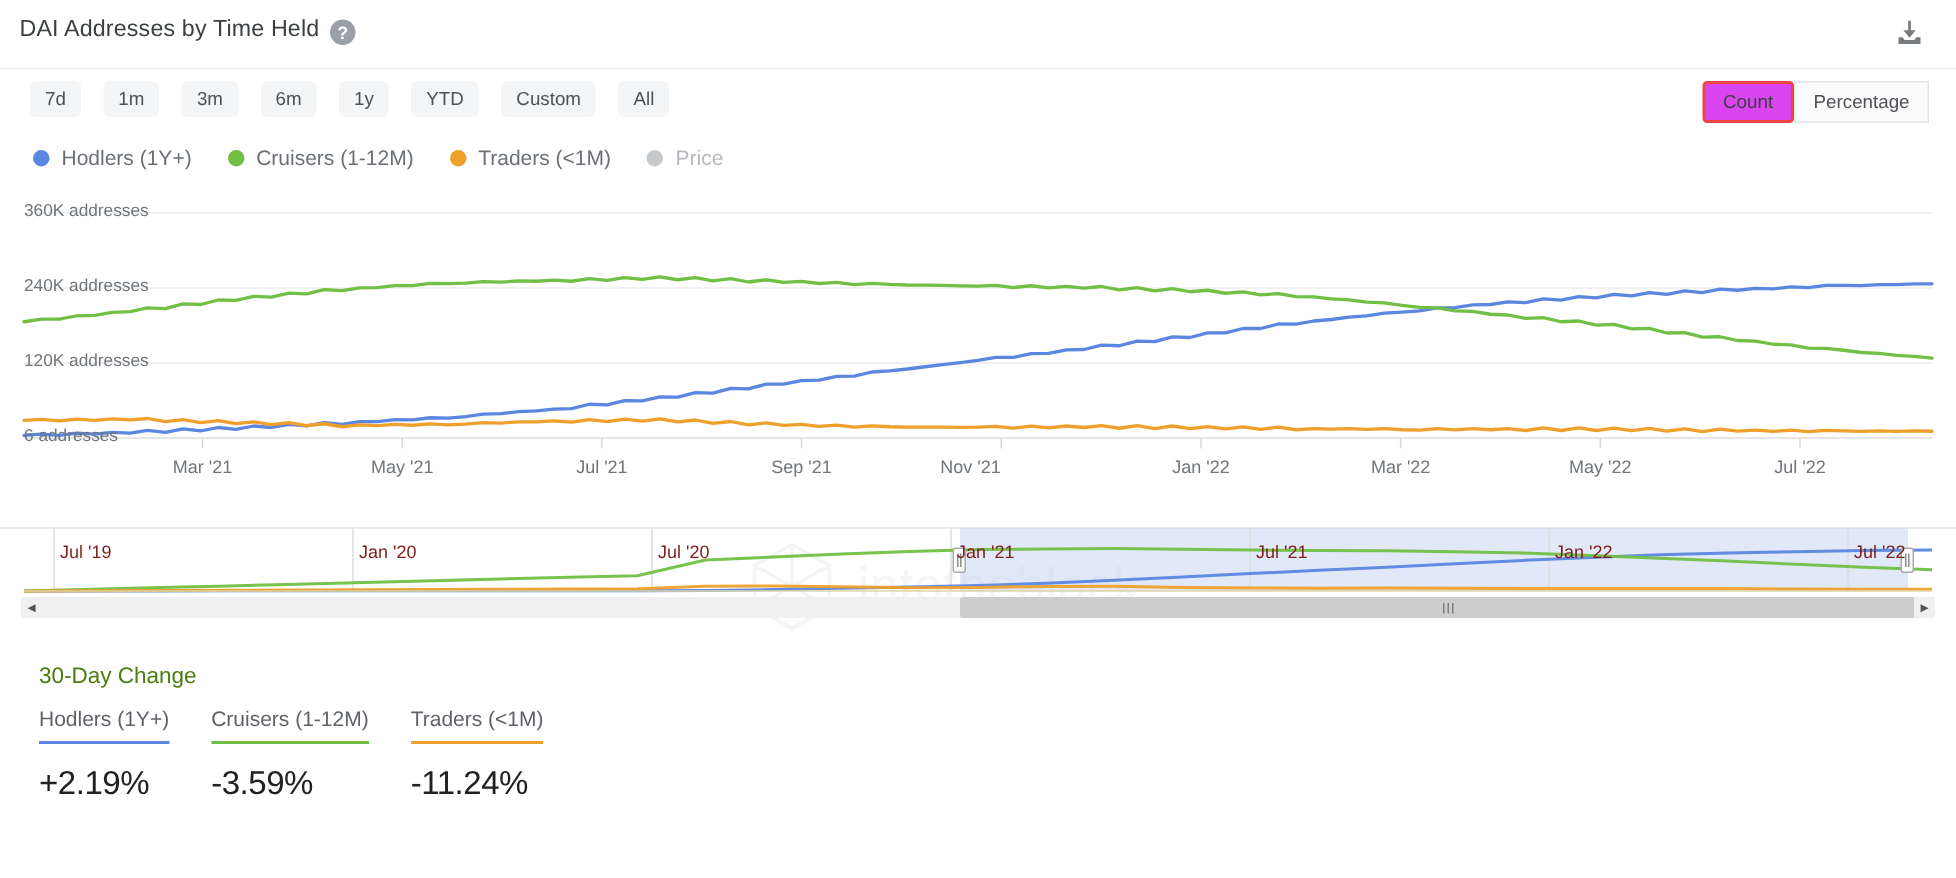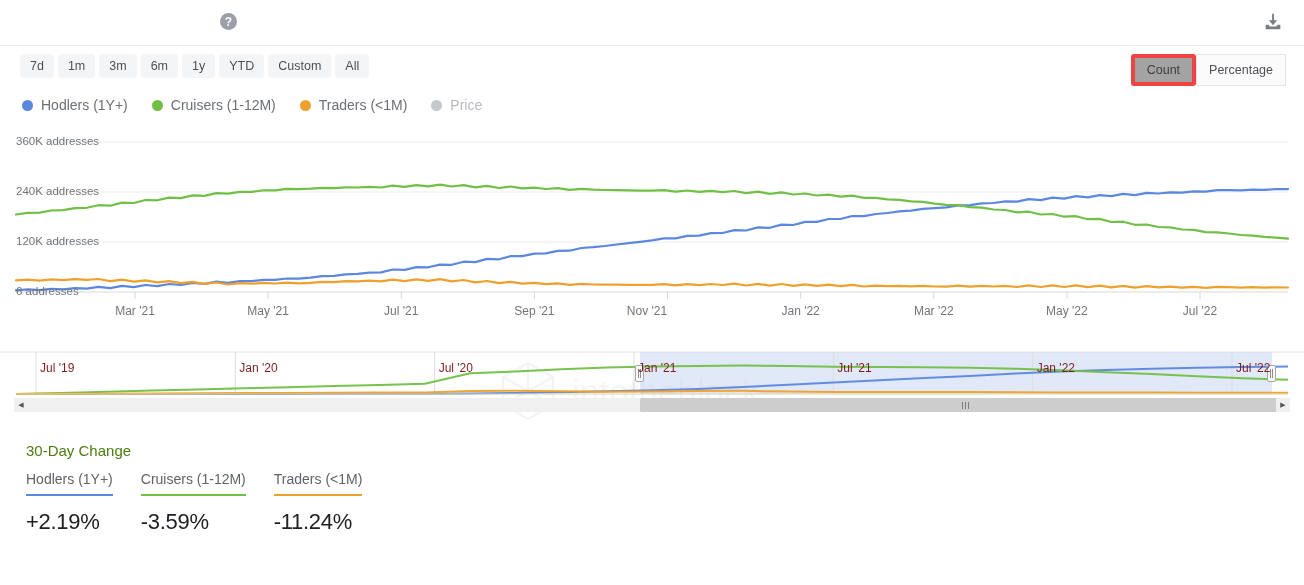--- a/index.html
+++ b/index.html
@@ -33,38 +33,38 @@
     position: absolute; right: 20px; top: 11px;
     width: 22px; height: 22px; cursor: pointer;
   }
 
   
   .controls {
     position: relative; height: 40px;
   }
   .ranges {
     position: absolute; left: 20px; top: 8px;
-    display: flex; gap: 4px; align-items: center;
+    display: flex; gap: 15px; align-items: center;
   }
   .range-btn {
     background: #f4f5f6; border: none; border-radius: 4px;
     padding: 5px 10px; font-size: 12.5px; color: #4d5156;
     font-family: "Liberation Sans", sans-serif; cursor: pointer;
   }
   .toggle {
     position: absolute; right: 18px; top: 8px; display: flex;
   }
   .toggle-btn {
     font-size: 12.5px; padding: 5px 12px;
     font-family: "Liberation Sans", sans-serif;
     background: #fbfbfb; border: 1px solid #e2e4e6;
     color: #4d5156; cursor: pointer;
   }
   .toggle-btn.active {
-    background: #a3a3a3; border: 4px solid #ef4444; color: #3c4043;
+    background: #d946ef; border: 2px solid #ef4444; color: #3c4043;
     border-radius: 3px; z-index: 2; position: relative;
   }
 
   
   .legend {
     position: relative; height: 38px;
     padding-left: 22px; display: flex; align-items: center; gap: 24px;
   }
   .legend-item {
     display: flex; align-items: center; gap: 8px; cursor: pointer;
@@ -139,20 +139,21 @@
   .stats { display: flex; gap: 28px; }
   .stat { }
   .stat-label { font-size: 14px; color: #5f6368; padding-bottom: 7px; }
   .stat-rule { height: 2px; width: 100%; }
   .stat-value { font-size: 22px; color: #202124; margin-top: 13px; letter-spacing: -.3px; }
 </style>
 </head>
 <body>
 
 <div class="header">
+  <div class="title">DAI Addresses by Time Held</div>
   <div class="help-icon">?</div>
   <div class="download-icon">
     <svg viewBox="0 0 24 24" width="22" height="22" fill="#7a7d80">
       <path d="M11 3h2v7h3.5L12 15.5 7.5 10H11V3z"></path>
       <path d="M4 15h3l1.5 2h7L17 15h3v5H4v-5zm12 2.2h1.4v1.2H16v-1.2zm-2 0h1.4v1.2H14v-1.2z"></path>
     </svg>
   </div>
 </div>
 
 <div class="controls">

